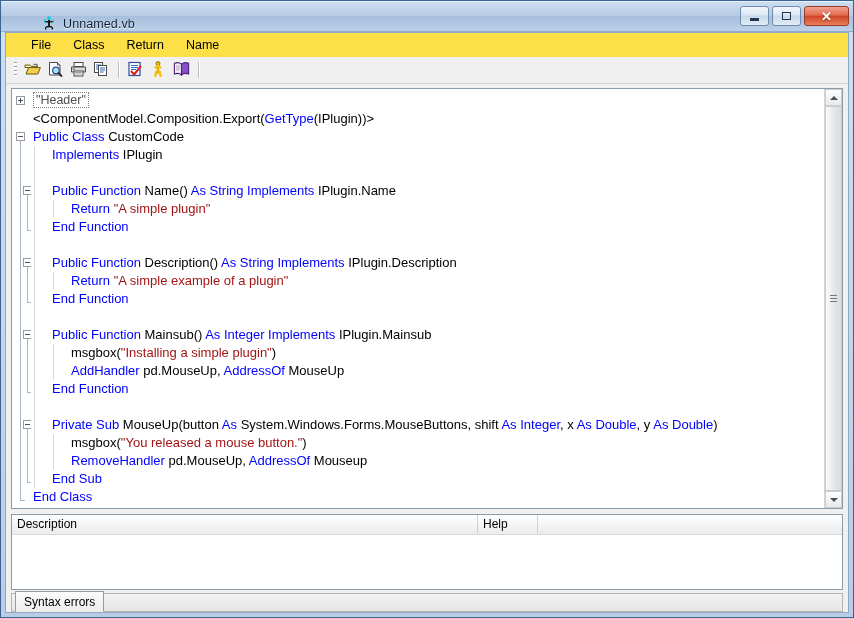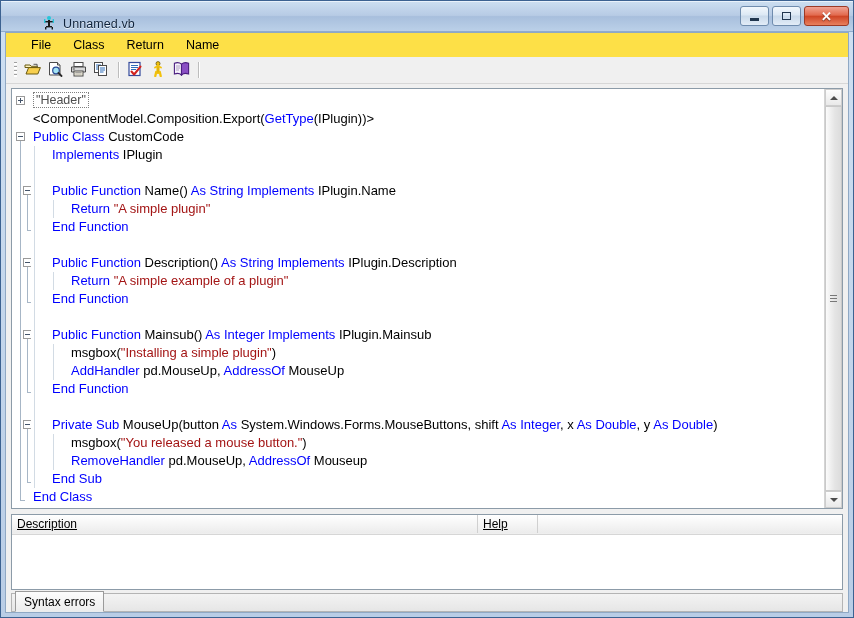--- a/index.html
+++ b/index.html
@@ -171,21 +171,21 @@
   .lv-header{
     flex:0 0 19px;height:19px;display:flex;
     background:linear-gradient(to bottom,#fbfbfb,#eeeeee);
     border-bottom:1px solid #d6d6d6;
   }
   .lv-col{
     box-sizing:border-box;height:18px;line-height:18px;
     padding-left:5px;font-size:12px;color:#000;
     border-right:1px solid #d0d0d0;
     background:linear-gradient(to bottom,#ffffff,#ececec);
-    white-space:nowrap;overflow:hidden;text-decoration:underline;
+    white-space:nowrap;overflow:hidden;
   }
   .lv-body{flex:1 1 auto;background:#ffffff;}
   
   #tabstrip{
     flex:0 0 22px;height:22px;display:flex;align-items:flex-end;position:relative;
   }
   #tabstrip:before{
     content:"";position:absolute;left:0;right:0;bottom:0;top:3px;
     background:linear-gradient(to bottom,#f3f3f3,#e6e6e6);
     border:1px solid #b4b4b4;box-sizing:border-box;

